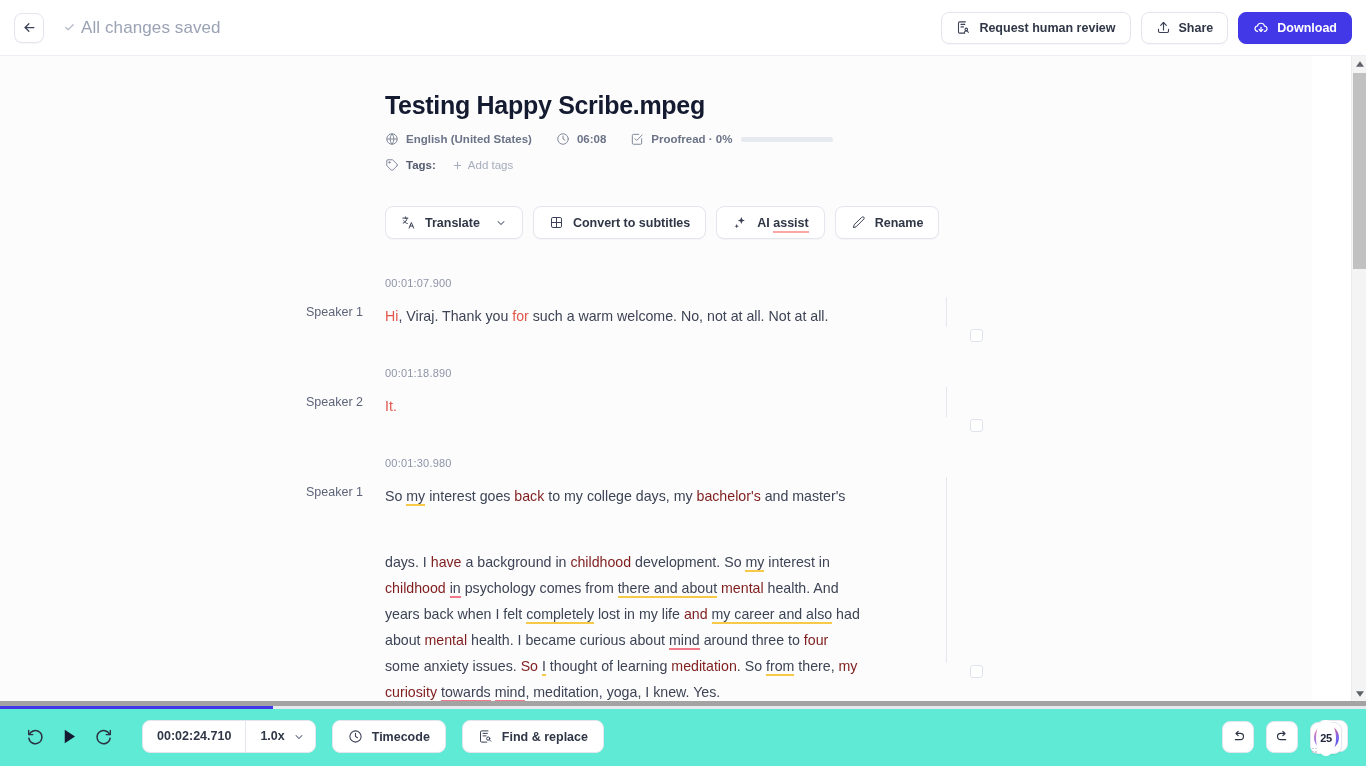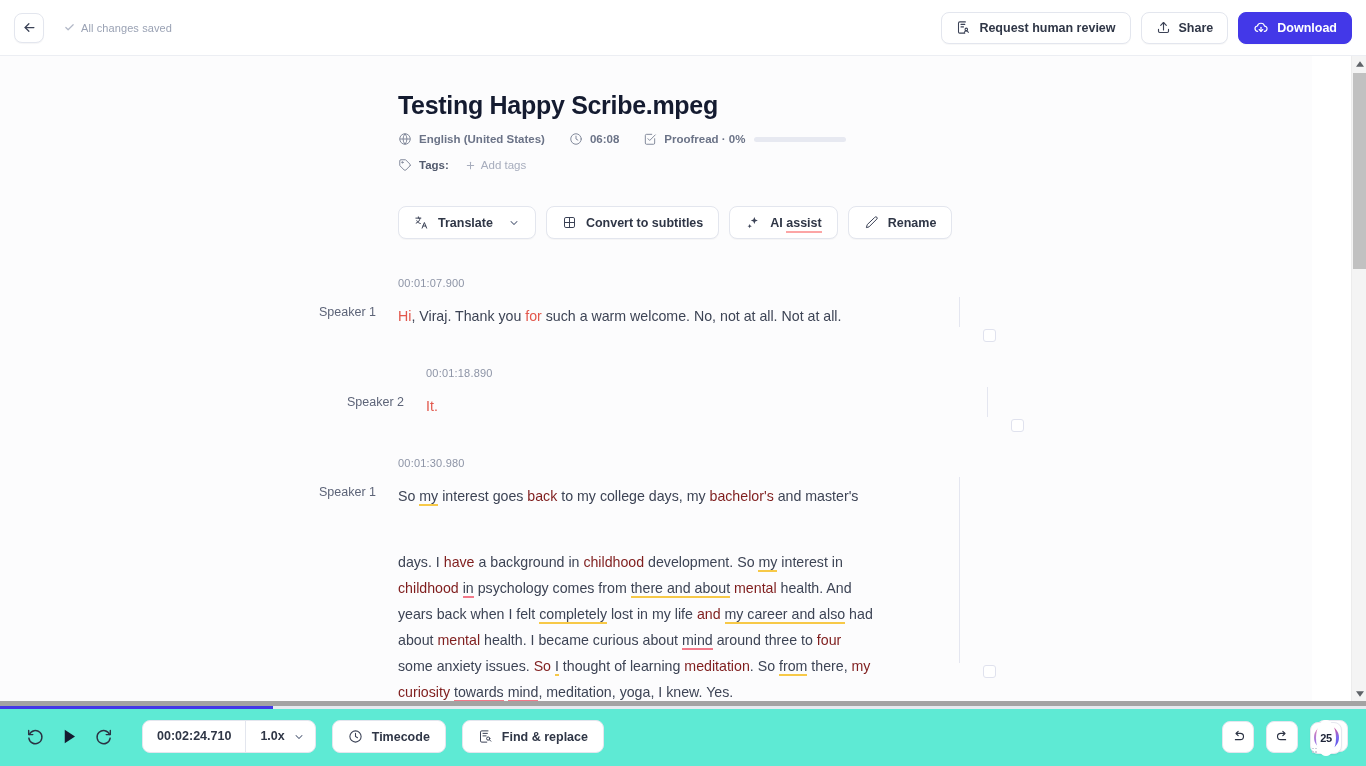--- a/index.html
+++ b/index.html
@@ -27,21 +27,21 @@
     border: 1px solid #e3e6ee;
     border-radius: 8px;
     background: #fff;
     display: flex; align-items: center; justify-content: center;
     cursor: pointer;
     box-shadow: 0 1px 1px rgba(16,24,40,0.04);
   }
   .saved-status {
     display: flex; align-items: center; gap: 6px;
     margin-left: 20px;
-    font-size: 11px;
+    font-size: 17px;
     color: #9aa2b4;
     letter-spacing: .1px;
   }
   .topbar-right {
     margin-left: auto;
     display: flex; align-items: center; gap: 10px;
     margin-right: 14px;
   }
   .btn {
     height: 32px;
@@ -64,21 +64,20 @@
     color: #ffffff;
   }
 
   
   #scrollwrap {
     position: absolute;
     top: 56px; left: 0;
     width: 1312px; height: 645px;
     background: #fcfcfd;
     overflow: hidden;
-    padding-left: 13px;
   }
   #doc {
     position: relative;
     width: 1350px;
     padding-top: 32px;
   }
 
   .doc-inner { width: 960px; margin: 0 auto 0 306px; }
 
   h1.title {
@@ -521,21 +520,21 @@
             <div class="seg-time">00:01:07.900</div>
             <div class="seg-body">
               <div class="speaker">Speaker 1</div>
               <div class="text">
                 <div style="white-space: pre;"><span class="w-red">Hi</span><span>, Viraj. Thank you </span><span class="w-red">for</span><span> such a warm welcome. No, not at all. Not at all.</span></div>
               </div>
               <div class="seg-rail" style="height: 30px;"></div>
               <div class="seg-check" style="top: 26px;"></div>
             </div>
           </div>
-          <div class="seg" style="margin-top: 38px; margin-left: 28px;">
+          <div class="seg" style="margin-top: 38px;">
             <div class="seg-time">00:01:18.890</div>
             <div class="seg-body">
               <div class="speaker">Speaker 2</div>
               <div class="text">
                 <div style="white-space: pre;"><span class="w-red">It.</span></div>
               </div>
               <div class="seg-rail" style="height: 30px;"></div>
               <div class="seg-check" style="top: 26px;"></div>
             </div>
           </div>

